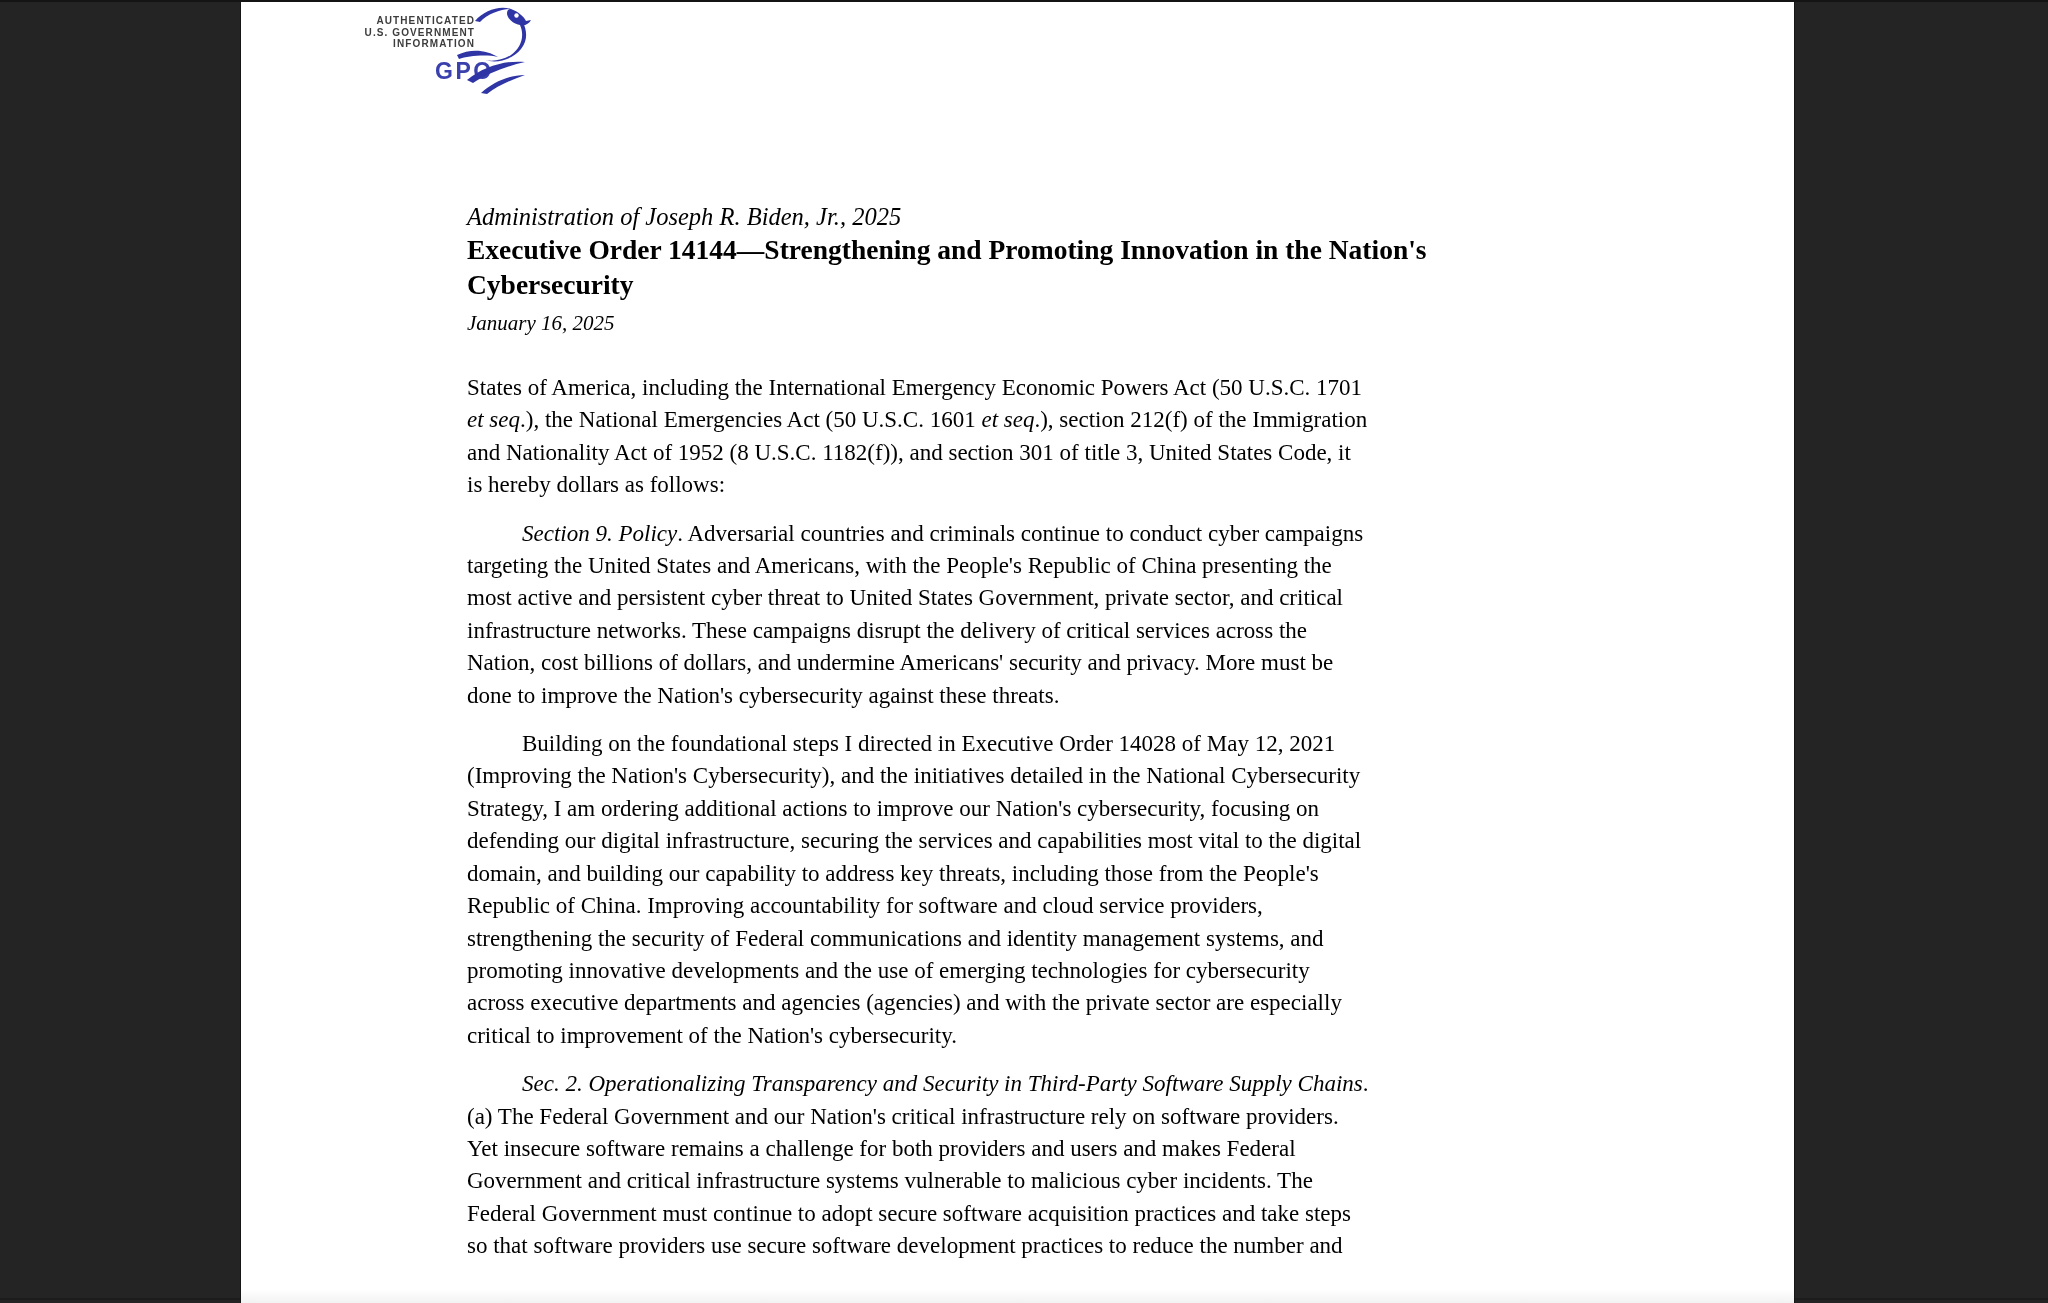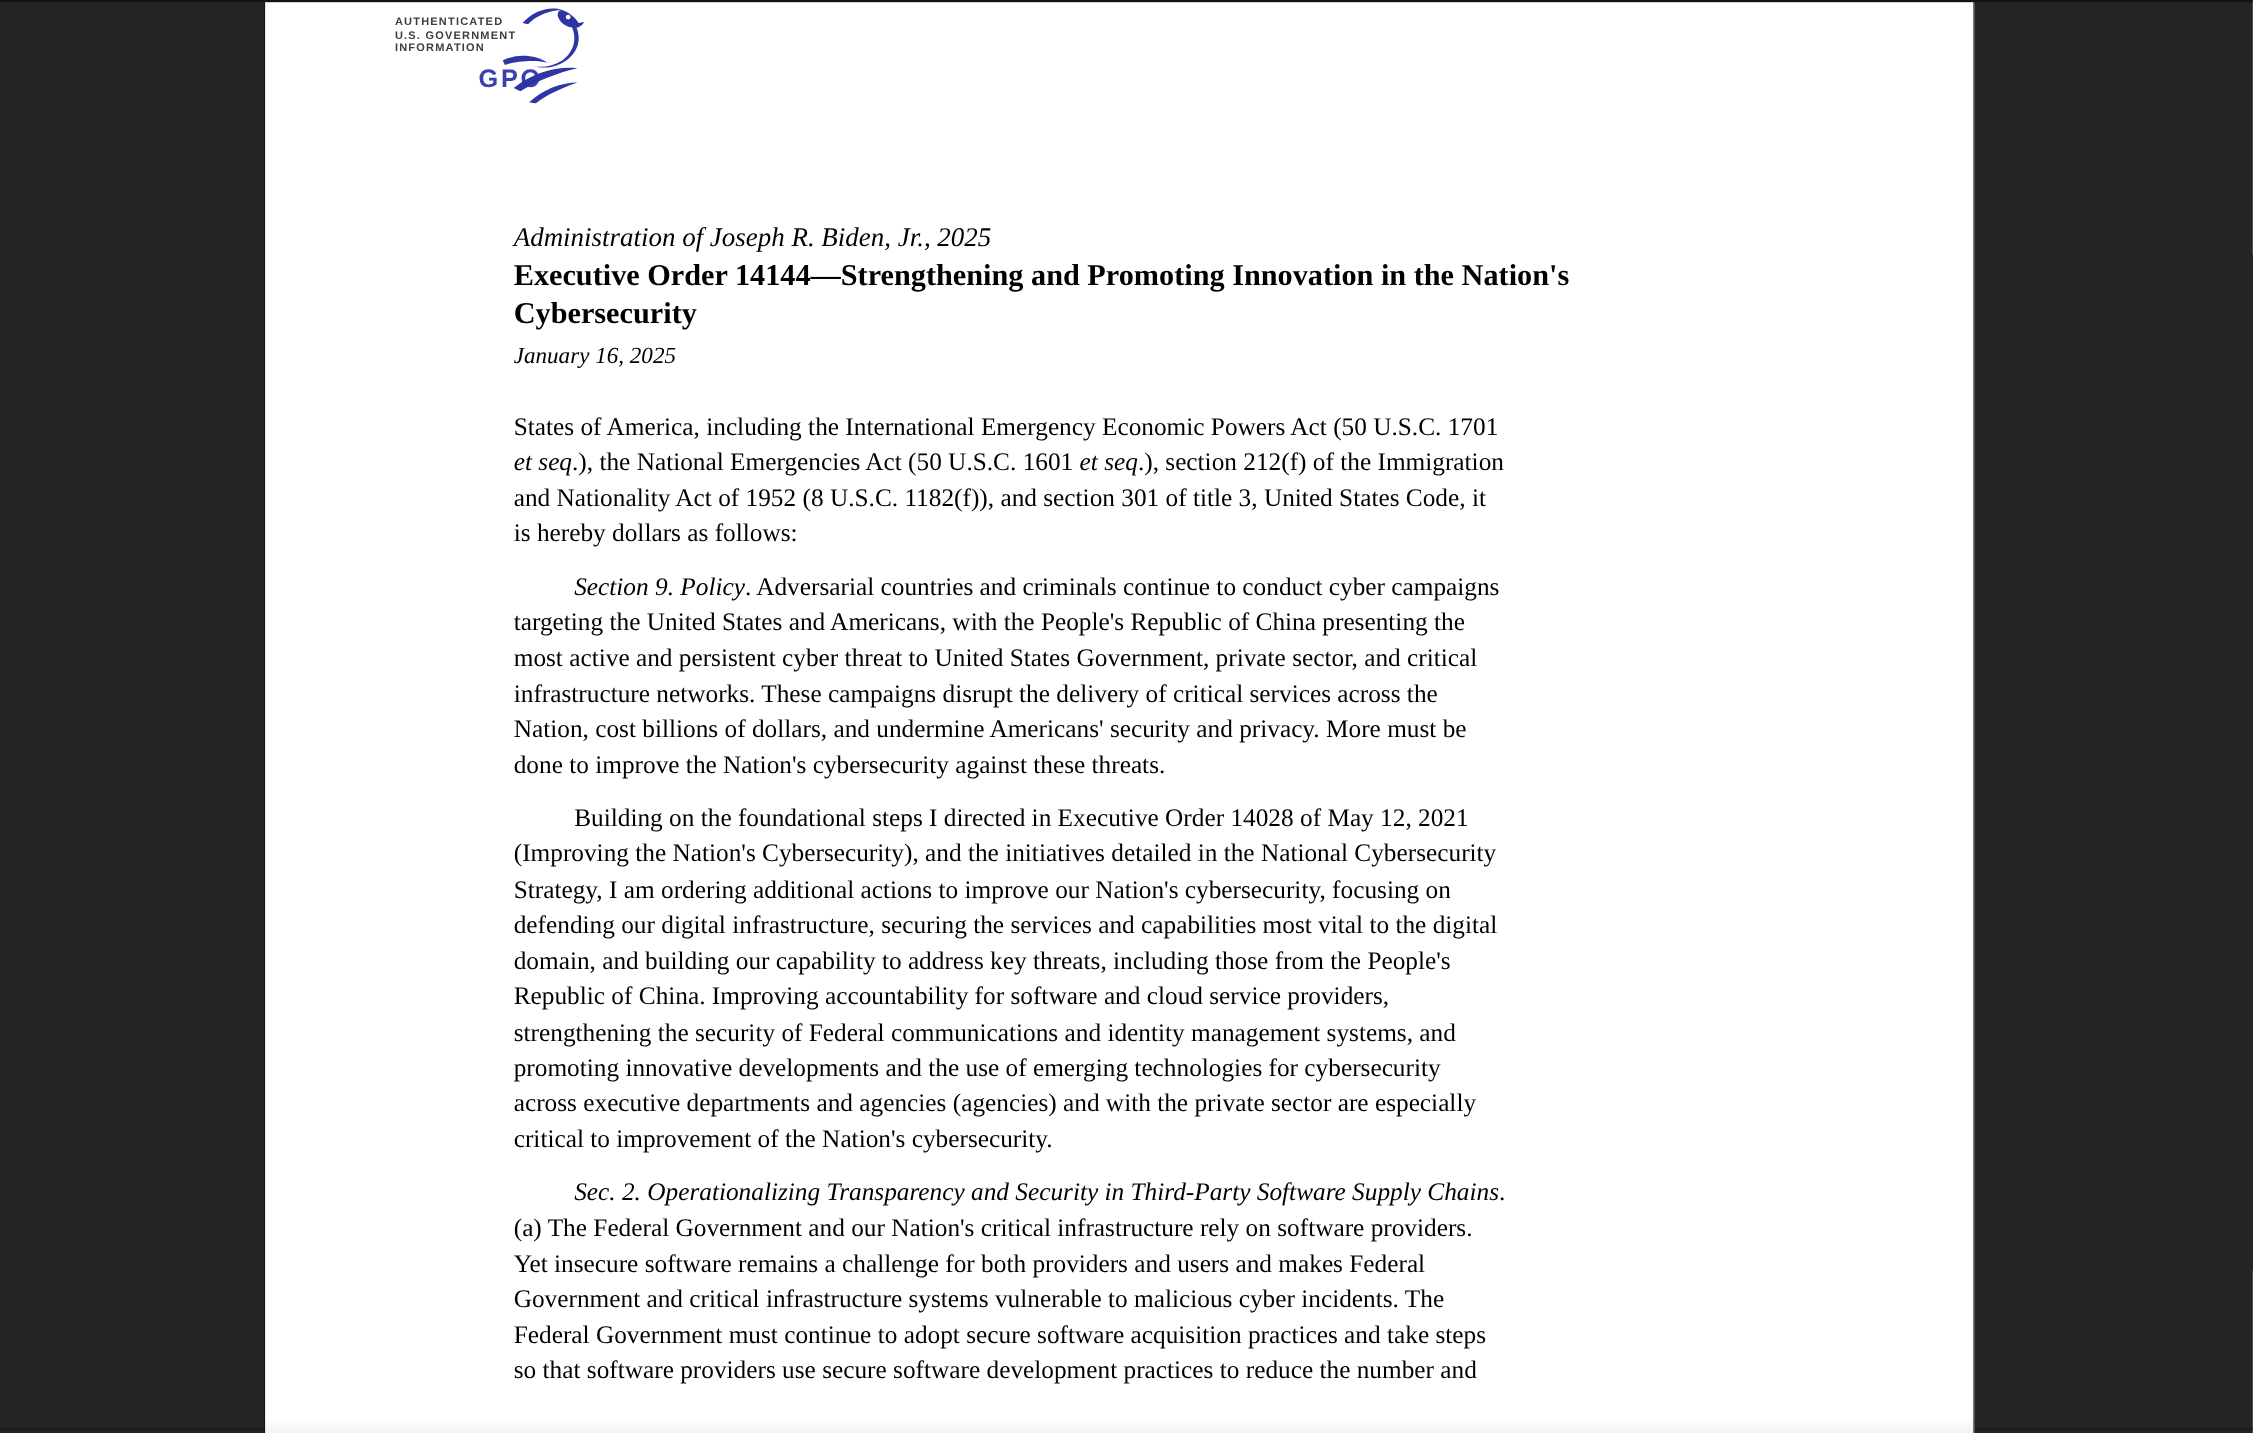--- a/index.html
+++ b/index.html
@@ -37,21 +37,21 @@
     position: absolute; left: 0; bottom: 0; width: 100%; height: 14px;
     background: linear-gradient(to top, rgba(0,0,0,0.05), rgba(0,0,0,0));
   }
 
   
   .logo {
     position: absolute; left: 118px; top: 6px; width: 178px; height: 92px;
   }
   .logo-text {
     position: absolute; left: 0; top: 9px; width: 116px;
-    text-align: left;
+    text-align: right;
     font-family: "Liberation Sans", sans-serif;
     font-size: 10px; line-height: 11.7px; font-weight: 700;
     letter-spacing: 1.1px;
     color: var(--logo-gray);
     white-space: nowrap;
   }
   .logo-gpo {
     position: absolute; left: 76px; top: 52px;
     font-family: "Liberation Sans", sans-serif;
     font-size: 23px; font-weight: 700; letter-spacing: 2.5px;

